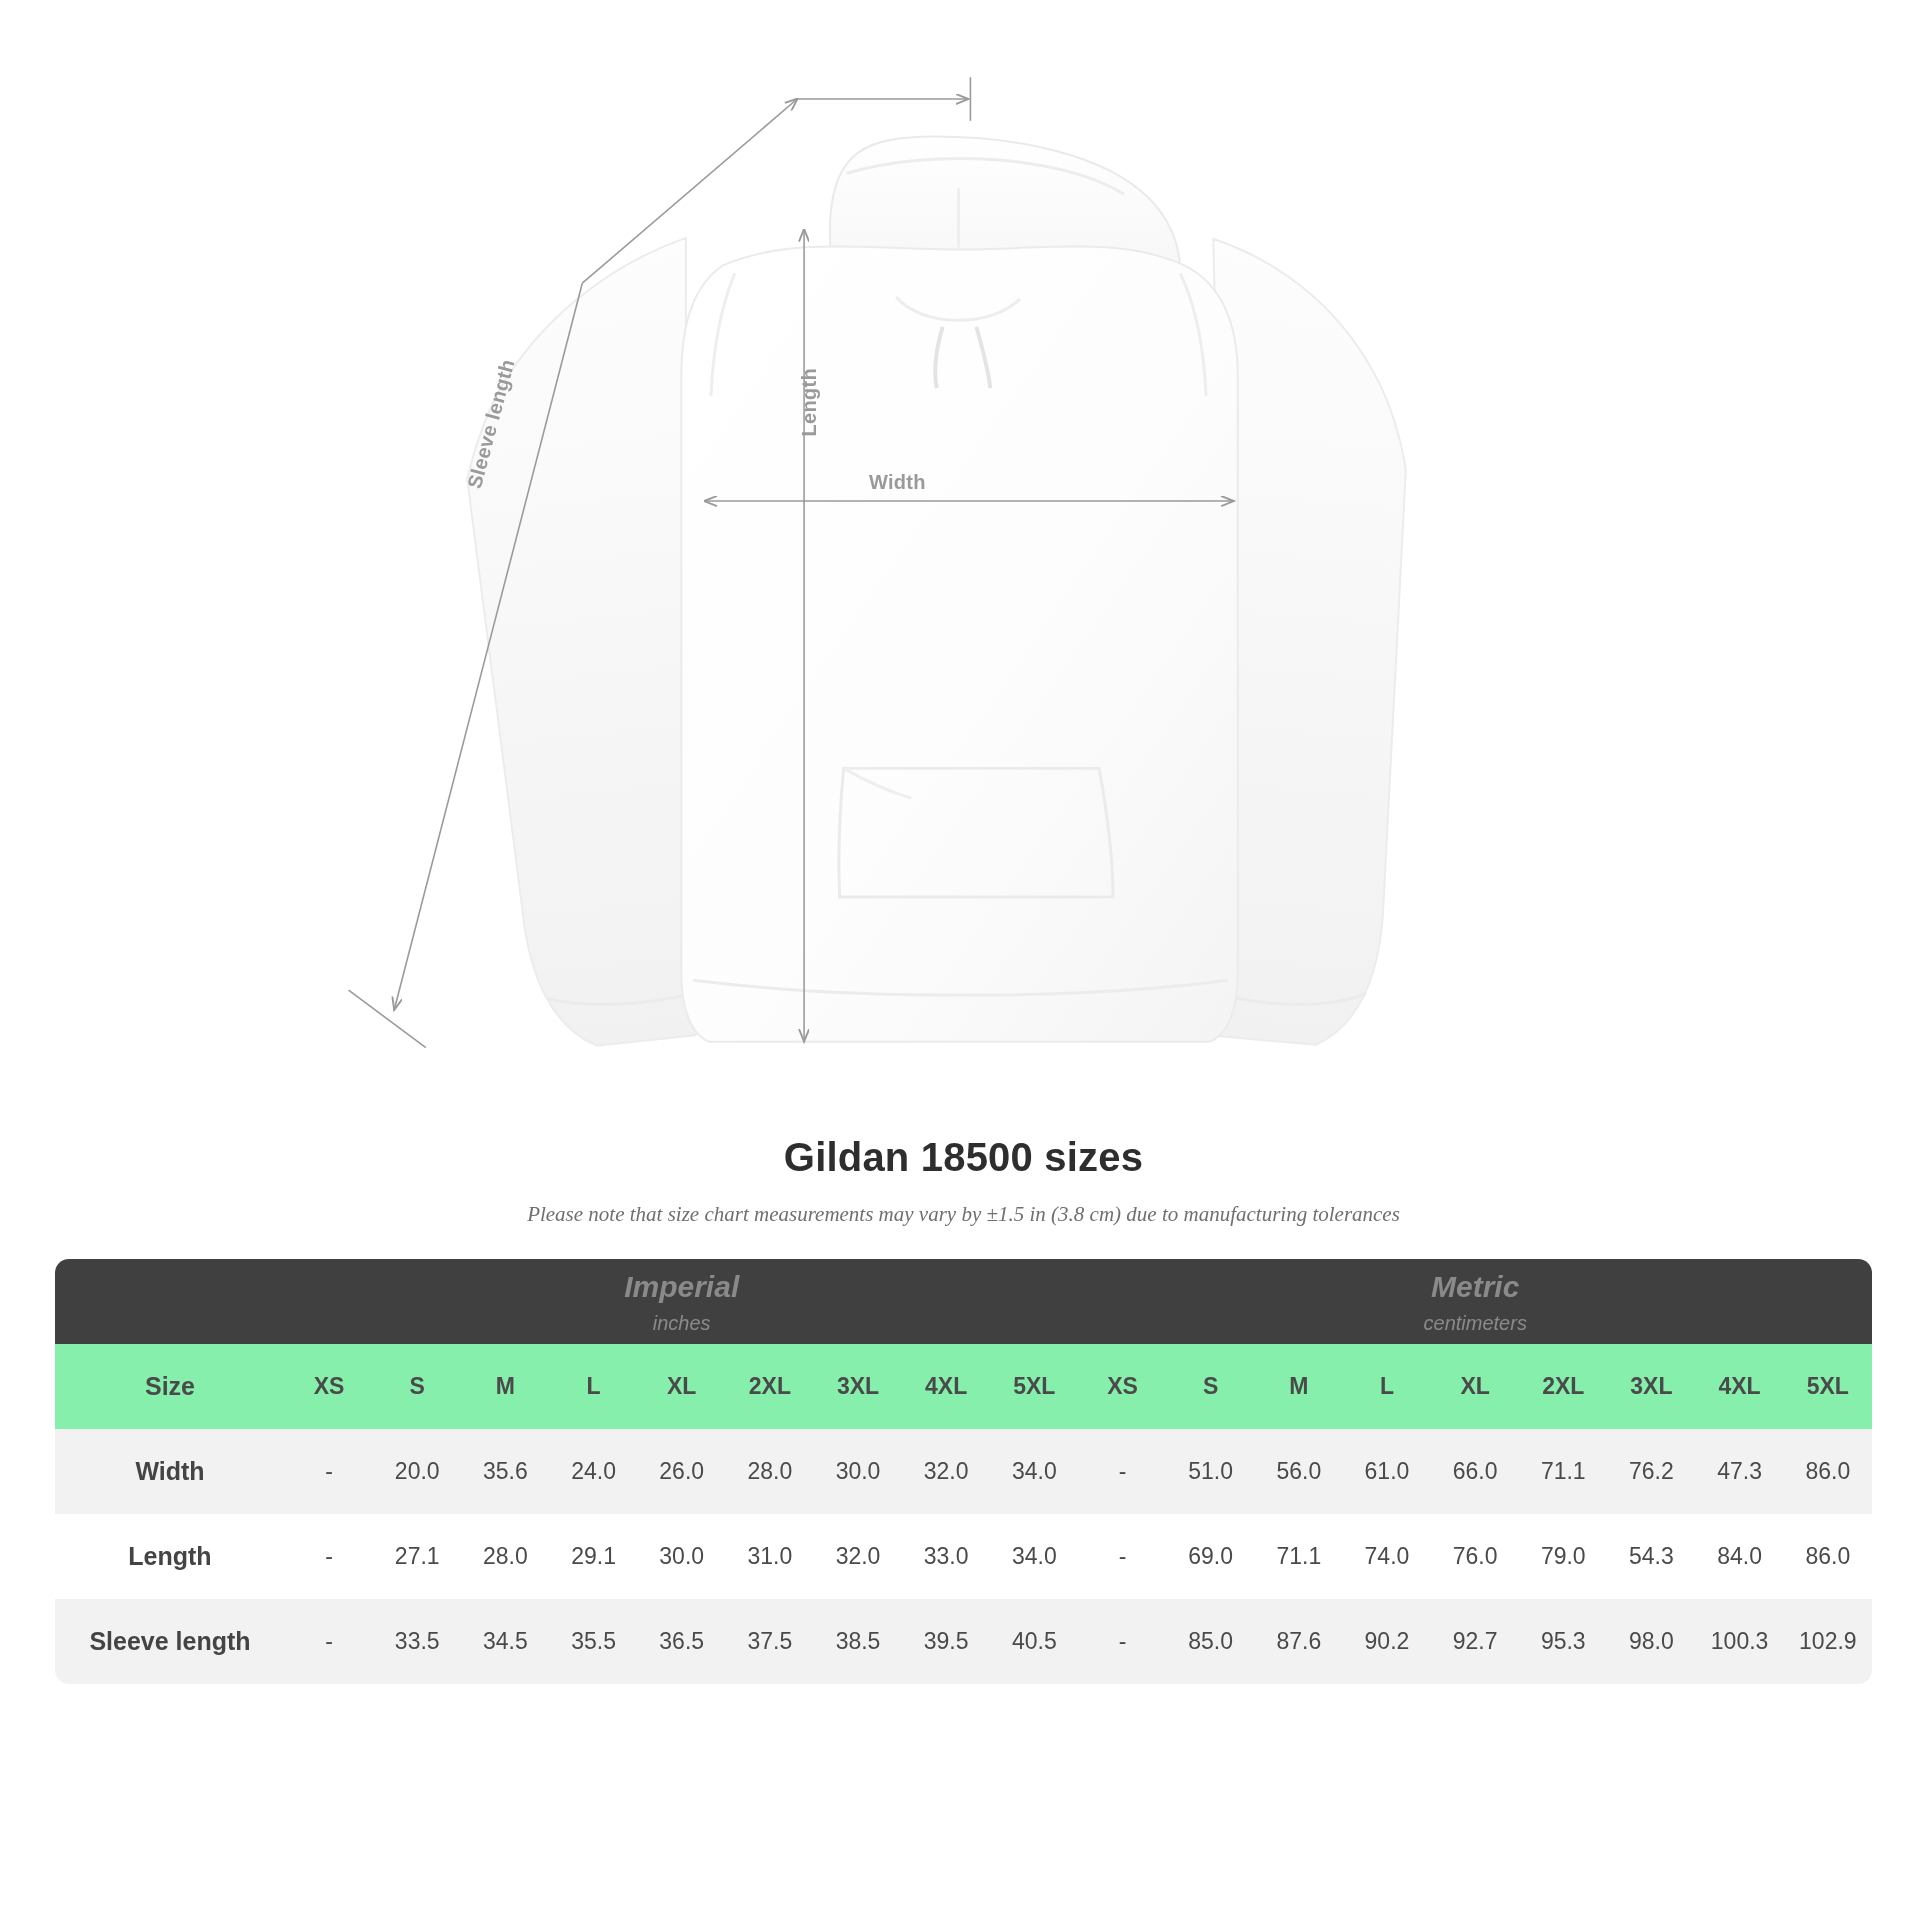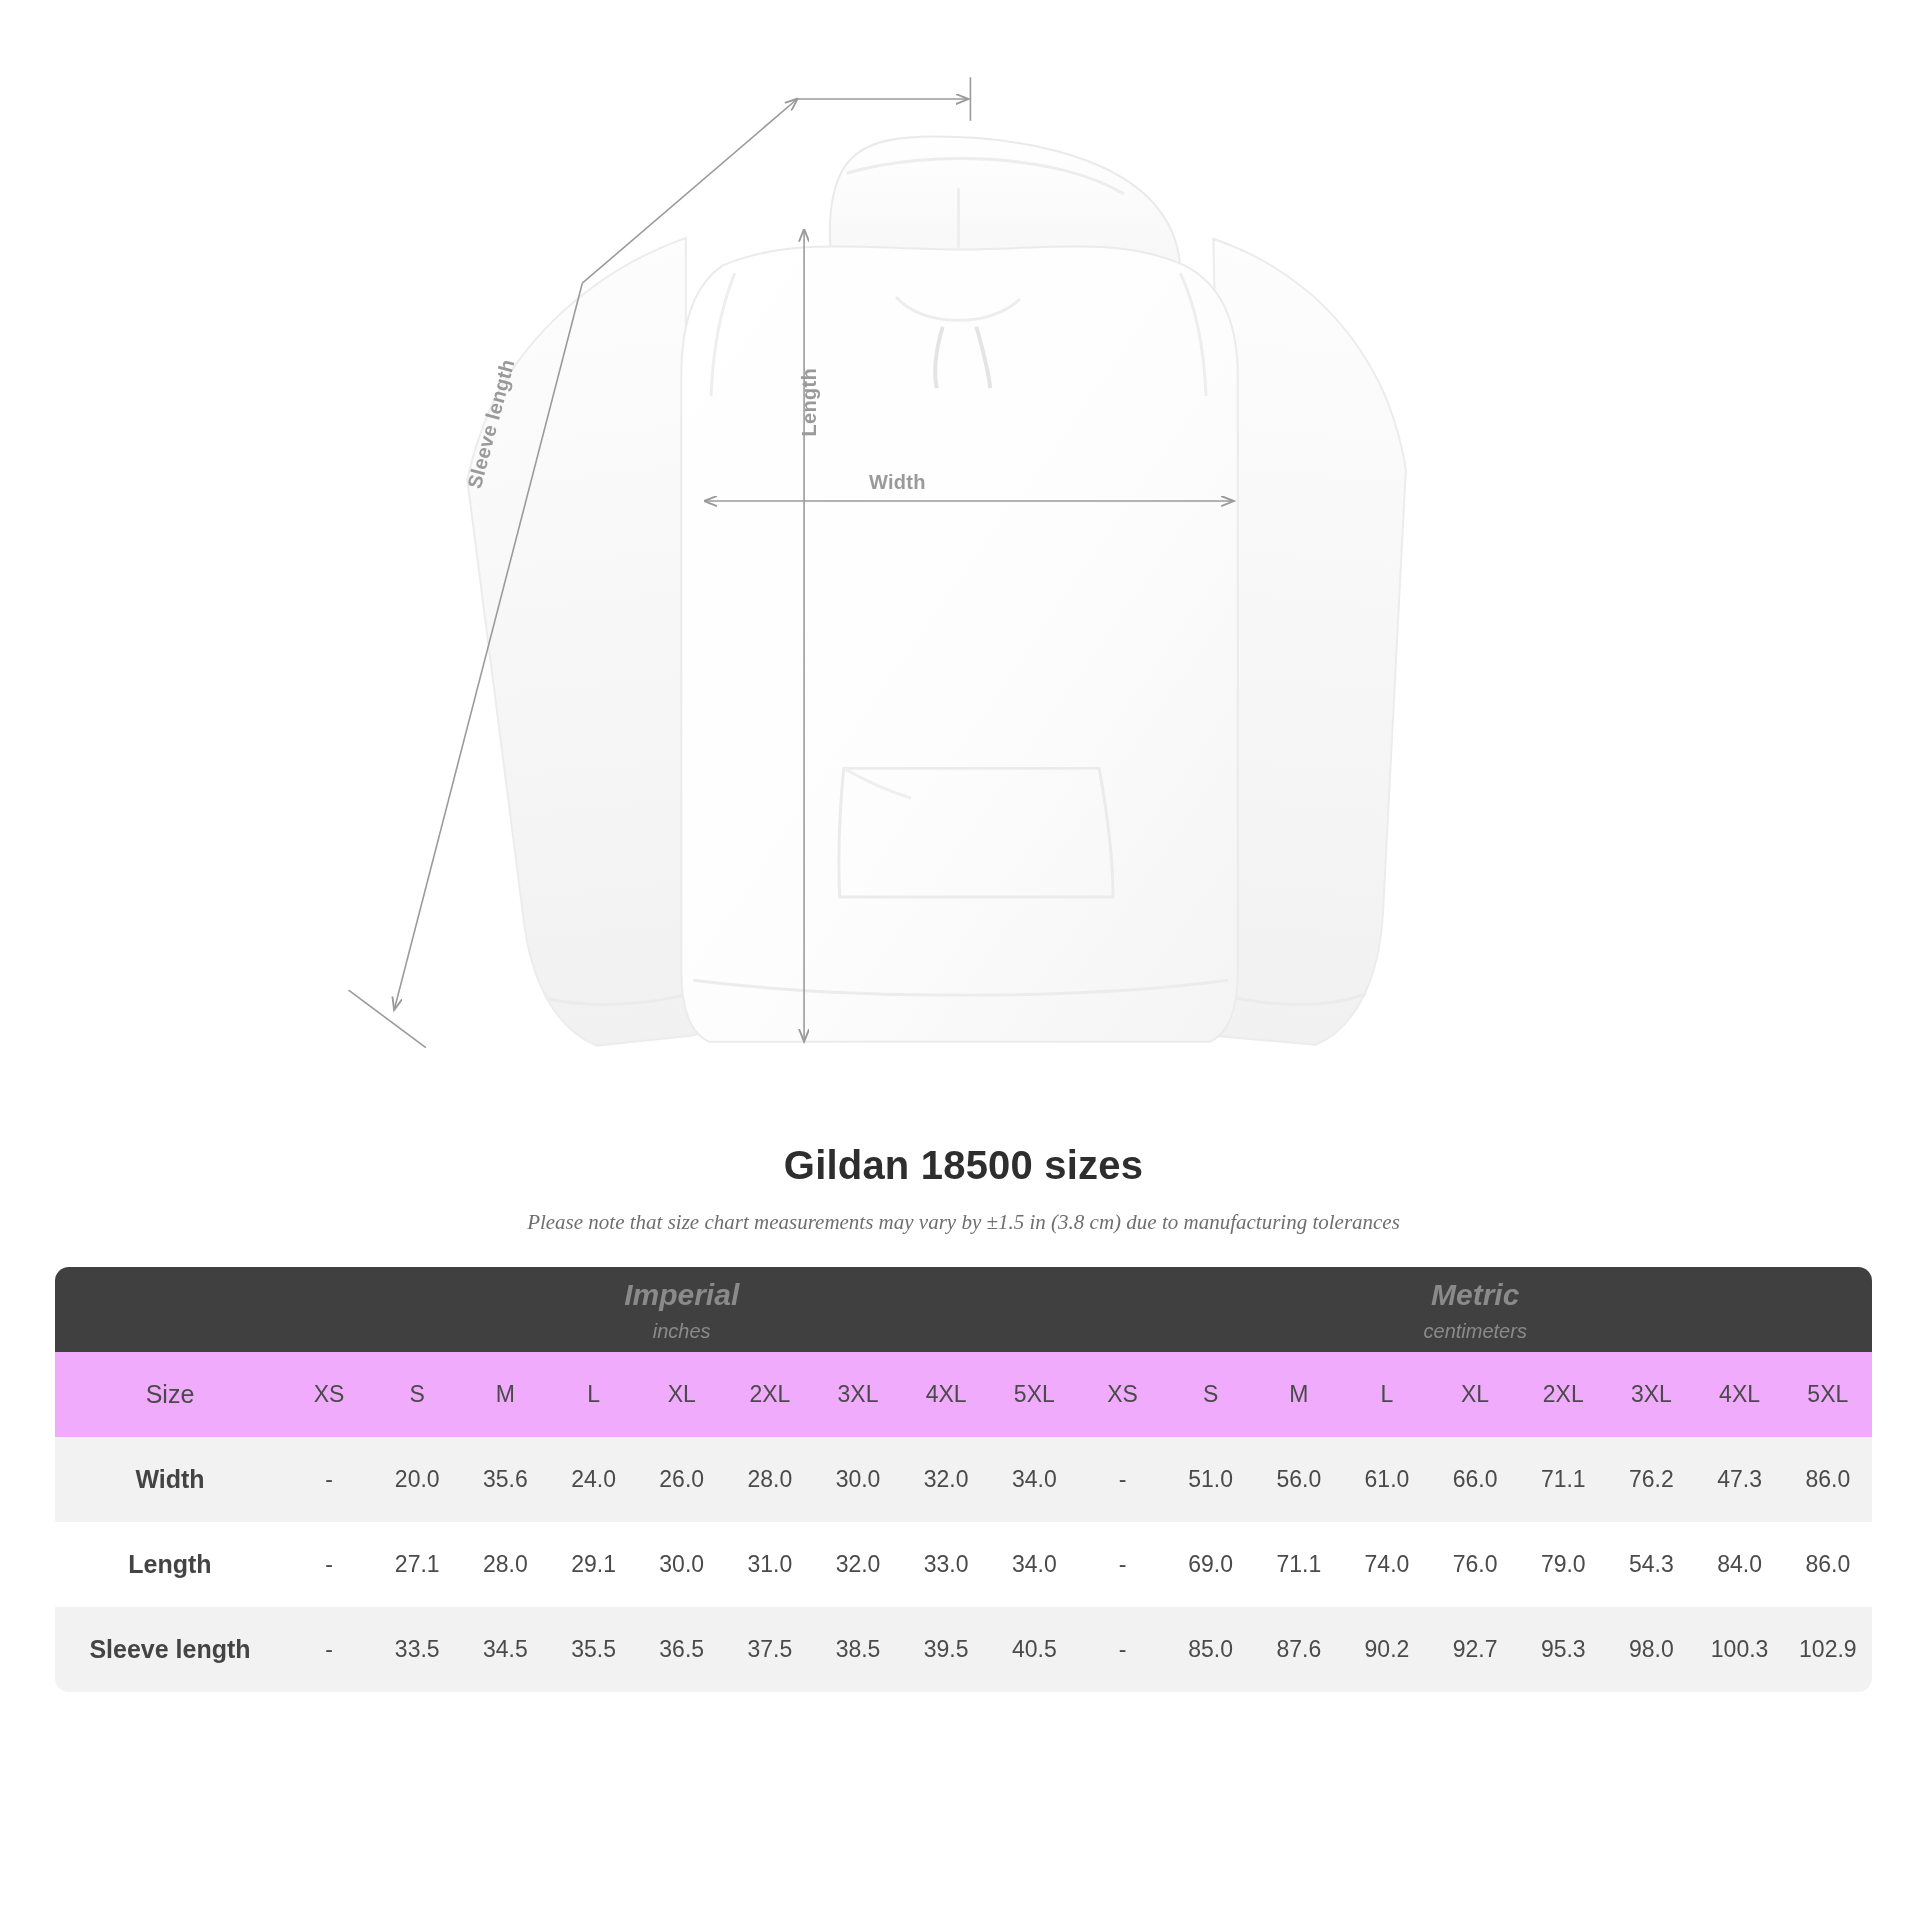--- a/index.html
+++ b/index.html
@@ -42,21 +42,21 @@
     writing-mode: vertical-rl;
     transform: rotate(180deg);
   }
   .dim-label.diagonal {
     transform-origin: left top;
   }
 
   
   .title-block {
     text-align: center;
-    margin-top: 34px;
+    margin-top: 26px;
   }
   .chart-title {
     font-size: 40px;
     font-weight: bold;
     color: #2e2e2e;
     margin: 0;
     letter-spacing: 0.2px;
   }
   .chart-note {
     font-size: 21px;
@@ -103,22 +103,22 @@
     color: #8a8a8a;
     line-height: 1.25;
   }
   .sys-unit {
     font-size: 20px;
     font-style: italic;
     color: #8a8a8a;
     margin-top: 6px;
   }
   .hdr-row td {
-    background: #f0abfc;
-    font-weight: normal;
+    background: #86efac;
+    font-weight: bold;
     color: #555;
     font-size: 24px;
     height: 93px;
   }
   .hdr-row td.rowlabel {
     font-size: 25px;
   }
   .body-row td {
     background: #ffffff;
   }

